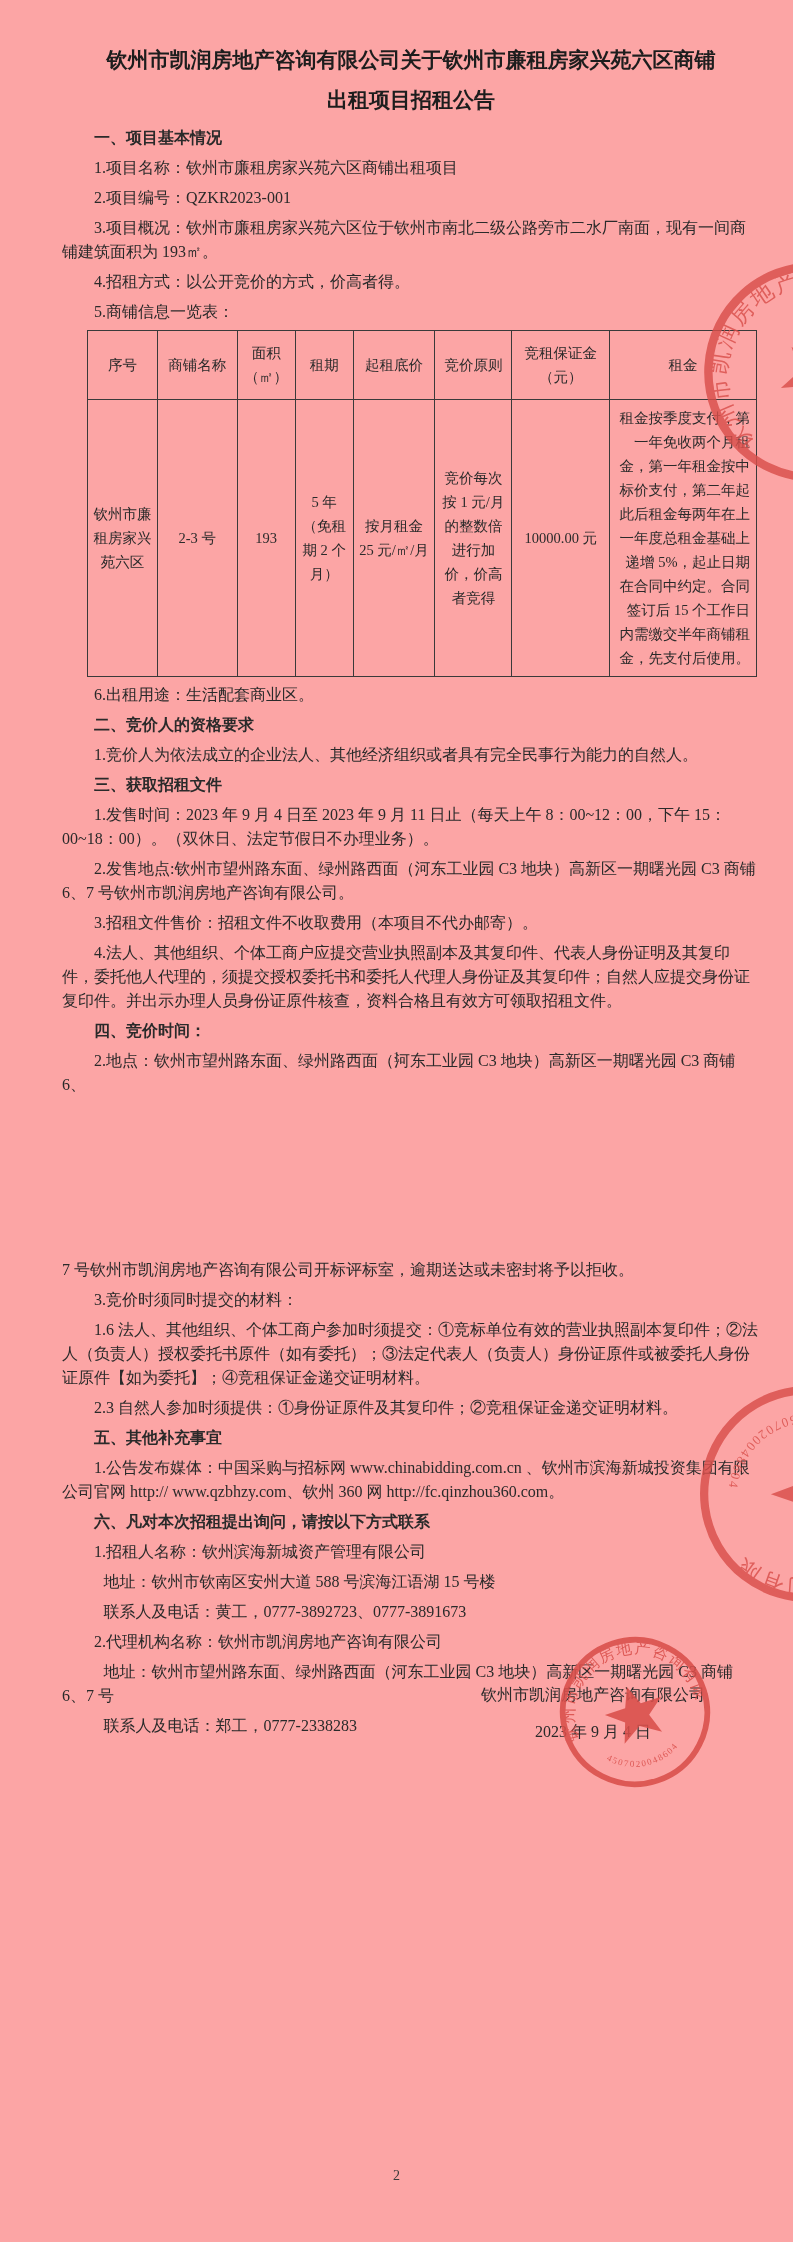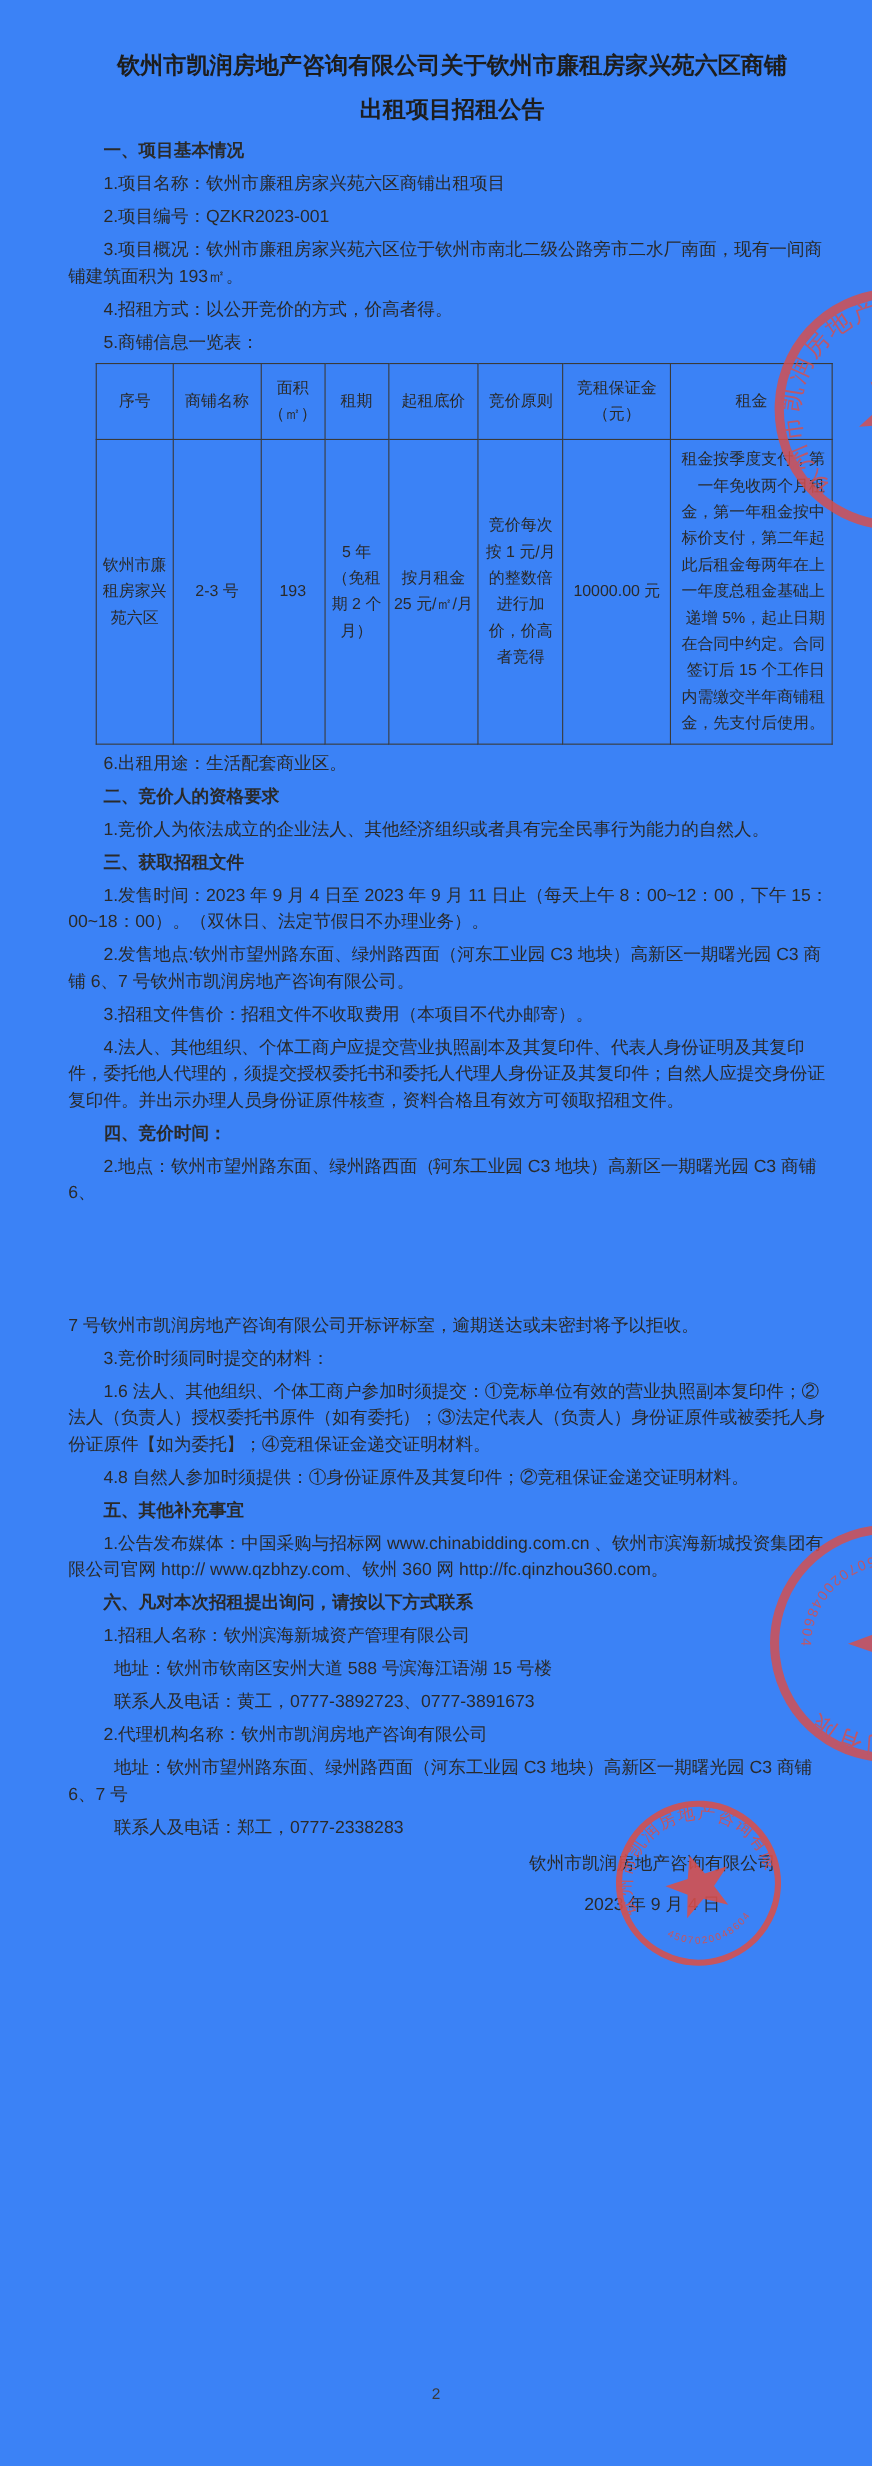--- a/index.html
+++ b/index.html
@@ -1,27 +1,27 @@
 <!DOCTYPE html>
 <html><head>
 <meta charset="utf-8">
 <style>
   html,body{margin:0;padding:0;background:#e9e9e9;}
   .page{
     position:relative;
     width:793px;height:2242px;
     margin:0 auto;
-    background:#3b82f6;
+    background:#fca5a5;
     overflow:hidden;
-    font-family:Liberation Sans, sans-serif;
+    font-family:Liberation Serif, serif;
     color:#2a2a2a;
   }
   .content{position:absolute;left:62px;width:698px;font-size:16px;line-height:24px;}
   .content-p1{top:40px;}
-  .content-p2{top:1188px;}
+  .content-p2{top:1252px;}
   .doc-title{font-size:21px;line-height:40px;font-weight:bold;text-align:center;color:#1d1d1d;margin:0 0 6px 0;}
   .heading{font-weight:bold;text-indent:2em;margin:6px 0;}
   .para{text-indent:2em;margin:6px 0;}
   .para-cont{text-indent:0;margin:6px 0;}
   .para-addr{text-indent:2.6em;margin:6px 0;}
   .shop-table{border-collapse:collapse;margin:6px 0 0 25px;width:670px;font-size:14.5px;}
   .shop-table th,.shop-table td{
     border:1.5px solid #3a3a3a;
     text-align:center;vertical-align:middle;
     padding:4px 3px;line-height:24px;font-weight:normal;
@@ -112,21 +112,21 @@
     <p class="heading">四、竞价时间：</p>
     <p class="para">2.地点：钦州市望州路东面、绿州路西面（河东工业园 C3 地块）高新区一期曙光园 C3 商铺 6、</p>
   </div>
 
   <div class="pagenum pagenum-1">1</div>
 
   <div class="content content-p2">
     <p class="para-cont">7 号钦州市凯润房地产咨询有限公司开标评标室，逾期送达或未密封将予以拒收。</p>
     <p class="para">3.竞价时须同时提交的材料：</p>
     <p class="para">1.6 法人、其他组织、个体工商户参加时须提交：①竞标单位有效的营业执照副本复印件；②法人（负责人）授权委托书原件（如有委托）；③法定代表人（负责人）身份证原件或被委托人身份证原件【如为委托】；④竞租保证金递交证明材料。</p>
-    <p class="para">4.8 自然人参加时须提供：①身份证原件及其复印件；②竞租保证金递交证明材料。</p>
+    <p class="para">2.3 自然人参加时须提供：①身份证原件及其复印件；②竞租保证金递交证明材料。</p>
 
     <p class="heading">五、其他补充事宜</p>
     <p class="para">1.公告发布媒体：中国采购与招标网 www.chinabidding.com.cn 、钦州市滨海新城投资集团有限公司官网 http:// www.qzbhzy.com、钦州 360 网 http://fc.qinzhou360.com。</p>
 
     <p class="heading">六、凡对本次招租提出询问，请按以下方式联系</p>
     <p class="para">1.招租人名称：钦州滨海新城资产管理有限公司</p>
     <p class="para-addr">地址：钦州市钦南区安州大道 588 号滨海江语湖 15 号楼</p>
     <p class="para-addr">联系人及电话：黄工，0777-3892723、0777-3891673</p>
     <p class="para">2.代理机构名称：钦州市凯润房地产咨询有限公司</p>
     <p class="para-addr">地址：钦州市望州路东面、绿州路西面（河东工业园 C3 地块）高新区一期曙光园 C3 商铺 6、7 号</p>

